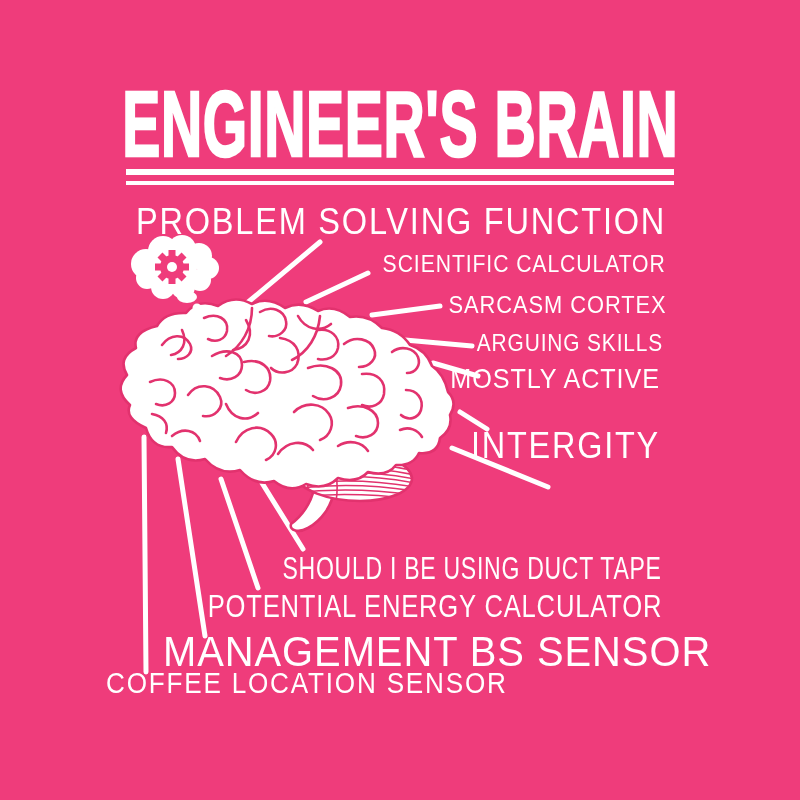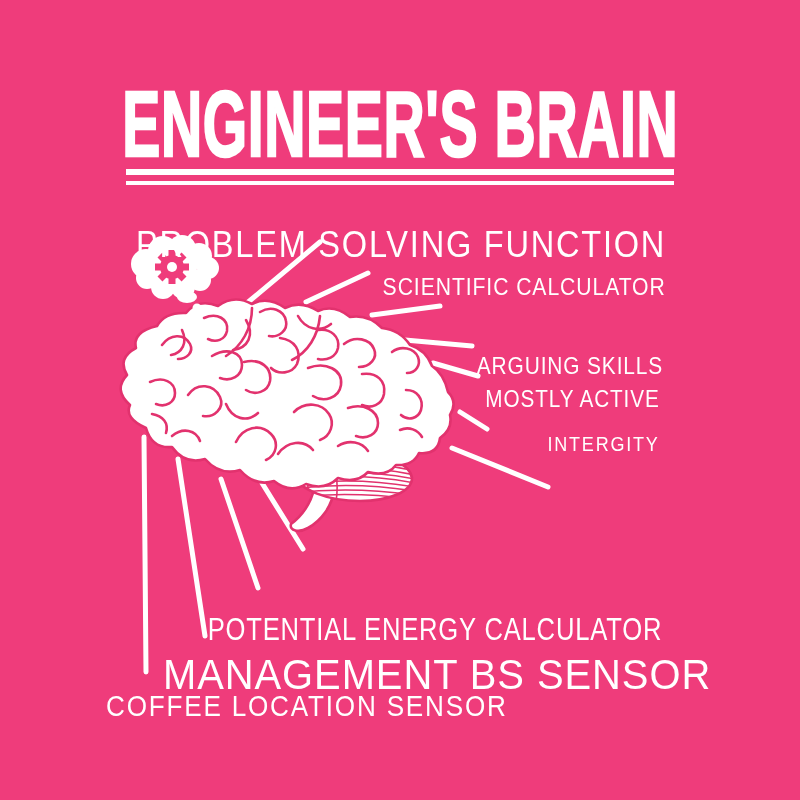--- a/index.html
+++ b/index.html
@@ -14,21 +14,21 @@
     font-family:"Liberation Sans", sans-serif;
     overflow:hidden;
   }
   .canvas{
     position:relative;width:800px;height:800px;background:var(--bg);
   }
   svg.art{position:absolute;left:0;top:0;width:800px;height:800px;}
 
   .label{
     position:absolute;color:var(--txt);line-height:1;white-space:nowrap;
-    letter-spacing:1px;z-index:3;margin-top:23px;
+    letter-spacing:1px;z-index:3;
   }
   .label > span{display:inline-block;line-height:1;}
 
   
   .title-row{position:absolute;left:0;top:78px;width:800px;display:flex;justify-content:center;z-index:3;}
   .title{
     color:var(--txt);font-size:92px;font-weight:700;line-height:1;white-space:nowrap;
     transform:scaleX(0.62);transform-origin:50% 50%;
     -webkit-text-stroke:2.5px var(--txt);letter-spacing:1px;
   }
@@ -45,23 +45,23 @@
   .l-coffee>span{transform:scaleX(0.90);transform-origin:0 50%;}
 
   
   .r{text-align:left;}
   .l-scientific{right:134px;top:253px;font-size:23px;}
   .l-scientific>span{transform:scaleX(0.92);transform-origin:100% 50%;}
   .l-sarcasm   {right:133px;top:294px;font-size:23px;}
   .l-sarcasm>span{transform:scaleX(0.95);transform-origin:100% 50%;}
   .l-arguing   {right:137px;top:331px;font-size:24px;text-decoration:underline;}
   .l-arguing>span{transform:scaleX(0.87);transform-origin:100% 50%;}
-  .l-mostly    {right:140px;top:365px;font-size:23px;}
+  .l-mostly    {right:140px;top:365px;font-size:28px;}
   .l-mostly>span{transform:scaleX(0.90);transform-origin:100% 50%;}
-  .l-intergity {right:140px;top:411px;font-size:20px;letter-spacing:2px;}
+  .l-intergity {right:140px;top:428px;font-size:36px;letter-spacing:2px;}
   .l-intergity>span{transform:scaleX(0.90);transform-origin:100% 50%;}
   .l-dislike   {right:130px;top:489px;font-size:29px;letter-spacing:0;}
   .l-dislike>span{transform:scaleX(0.62);transform-origin:100% 50%;}
   .l-ducttape  {right:138px;top:552px;font-size:32px;letter-spacing:1px;}
   .l-ducttape>span{transform:scaleX(0.72);transform-origin:100% 50%;}
   .l-potential {right:138px;top:590px;font-size:32px;letter-spacing:1px;}
   .l-potential>span{transform:scaleX(0.80);transform-origin:100% 50%;}
 
   .wfill{fill:var(--txt);}
   .wline{stroke:var(--txt);stroke-width:5;stroke-linecap:round;}
@@ -183,19 +183,21 @@
   </svg>
 
   <div class="title-row">
     <div class="title">ENGINEER'S BRAIN</div>
   </div>
   <div class="rule r1"></div>
   <div class="rule r2"></div>
 
   <div class="label l-problem"><span>PROBLEM SOLVING FUNCTION</span></div>
   <div class="label r l-scientific"><span>SCIENTIFIC CALCULATOR</span></div>
+  <div class="label r l-sarcasm"><span>SARCASM CORTEX</span></div>
   <div class="label r l-arguing"><span>ARGUING SKILLS</span></div>
   <div class="label r l-mostly"><span>MOSTLY ACTIVE</span></div>
   <div class="label r l-intergity"><span>INTERGITY</span></div>
+  <div class="label r l-ducttape"><span>SHOULD I BE USING DUCT TAPE</span></div>
   <div class="label r l-potential"><span>POTENTIAL ENERGY CALCULATOR</span></div>
   <div class="label l-management"><span>MANAGEMENT BS SENSOR</span></div>
   <div class="label l-coffee"><span>COFFEE LOCATION SENSOR</span></div>
 </div>
 
 </body></html>

